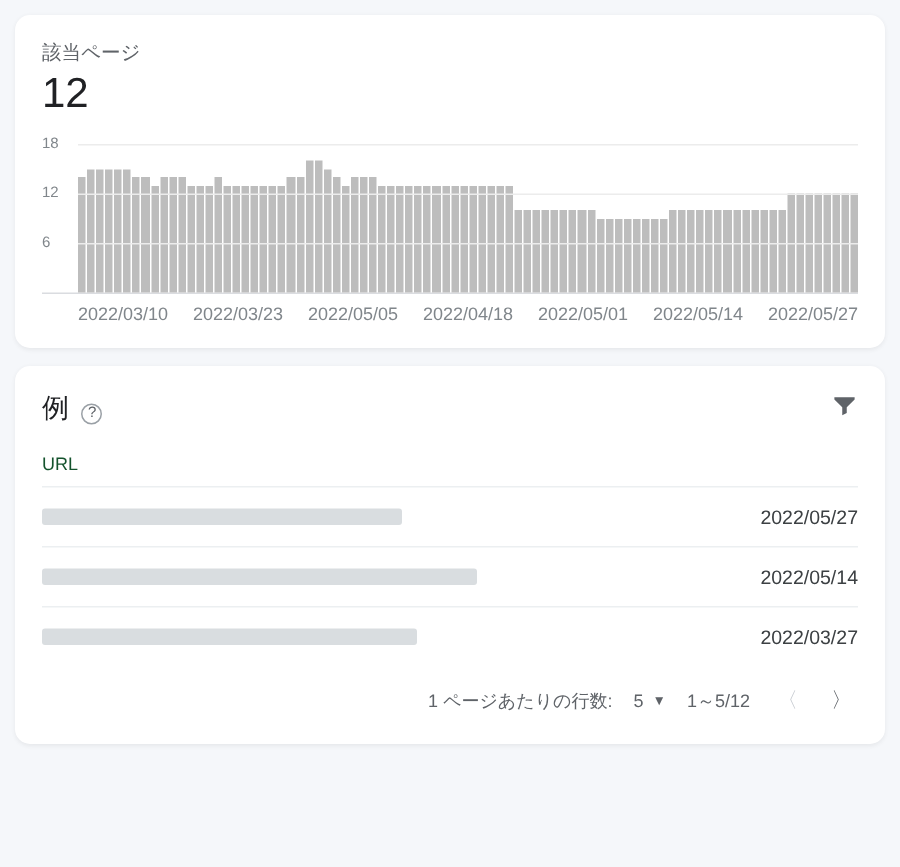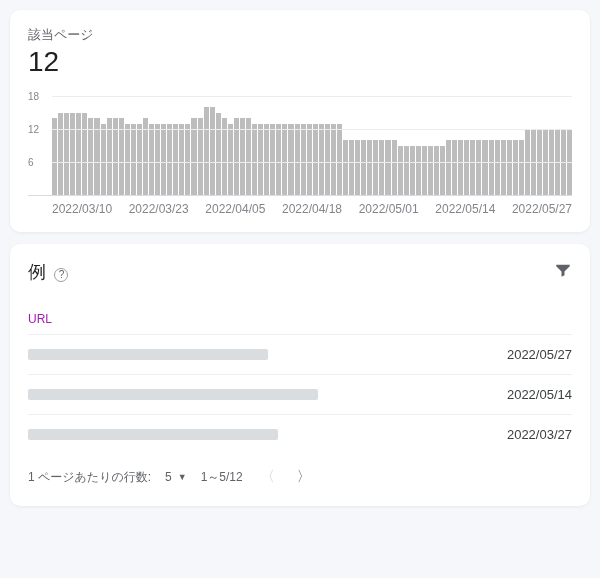--- a/index.html
+++ b/index.html
@@ -36,34 +36,34 @@
 .row { display: flex; align-items: center; justify-content: space-between; }
 .help-icon {
   display: inline-block; width: 14px; height: 14px; border: 1px solid #9aa0a6;
   border-radius: 50%; font-size: 10px; line-height: 12px; text-align: center;
   color: #5f6368; margin-left: 4px;
 }
 .filter-icon { cursor: pointer; color: #5f6368; }
 .filter-icon svg { width: 18px; height: 18px; }
 .th-row {
   display: flex; justify-content: space-between; align-items: flex-start;
-  font-size: 12px; color: #a21caf; margin: 28px 0 8px;
+  font-size: 12px; color: #14532d; margin: 18px 0 8px;
 }
 .sort-arrow { font-size: 12px; margin-right: 2px; }
 .data-row {
   display: flex; justify-content: space-between; align-items: center;
   padding: 12px 0; border-top: 1px solid #eceff1; font-size: 13px;
 }
 .blurred {
   color: transparent; background: #d9dde0; border-radius: 2px;
   height: 11px; display: inline-block; filter: blur(0.5px);
 }
 .date-cell { color: #3c4043; font-size: 13px; }
 .pagination {
-  display: flex; align-items: center; 
+  display: flex; align-items: center; justify-content: flex-end;
   gap: 14px; font-size: 12px; color: #5f6368; margin-top: 10px;
 }
 .page-select { display: inline-flex; align-items: center; gap: 6px; cursor: pointer; }
 .chev { color: #5f6368; cursor: pointer; font-size: 14px; padding: 4px; }
 .chev.disabled { color: #c7cbd1; cursor: default; }
 .tri { font-size: 9px; color: #5f6368; }
 </style>
 </head>
 <body>
 
@@ -164,21 +164,21 @@
     <div class="grid-line" style="top: 66.6667%;"></div>
         <div class="grid-label" style="top: 66.6667%;">6</div>
         <div class="grid-line" style="top: 33.3333%;"></div>
         <div class="grid-label" style="top: 33.3333%;">12</div>
         <div class="grid-line" style="top: 0%;"></div>
         <div class="grid-label" style="top: 0%;">18</div>
       </div>
     <div class="x-axis" id="x-axis">
         <span>2022/03/10</span>
         <span>2022/03/23</span>
-        <span>2022/04/05</span>
+        <span>2022/05/05</span>
         <span>2022/04/18</span>
         <span>2022/05/01</span>
         <span>2022/05/14</span>
         <span>2022/05/27</span>
       </div>
   </div>
 </div>
 
 <div class="card">
   <div class="row">

